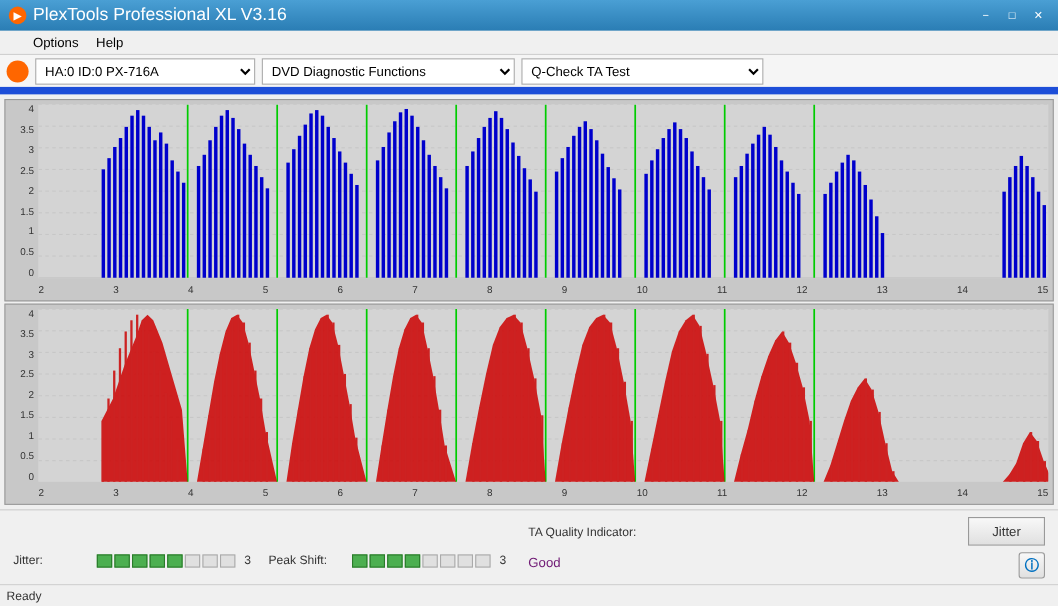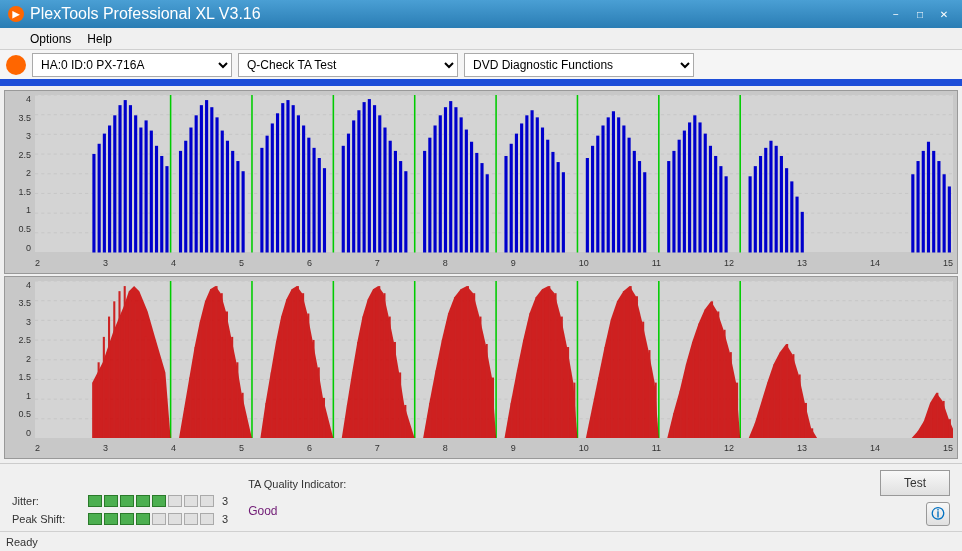--- a/index.html
+++ b/index.html
@@ -202,22 +202,21 @@
       border-top: 1px solid #ccc;
       display: flex;
       align-items: center;
       padding: 4px 12px;
       flex-shrink: 0;
       gap: 20px;
     }
 
     #metrics-panel {
       display: flex;
-      flex-direction: column;
-      gap: 6px;
+      gap: 16px;
       margin-top: 24px;
     }
 
     .metric-row {
       display: flex;
       align-items: center;
       gap: 6px;
     }
     .metric-label {
       font-size: 11px;
@@ -309,25 +308,25 @@
 <div id="menu-bar">
   <div class="menu-item">Options</div>
   <div class="menu-item">Help</div>
 </div>
 
 <div id="toolbar">
   <div id="device-icon"></div>
   <select class="toolbar-select" id="device-select">
     <option>HA:0 ID:0  PX-716A</option>
   </select>
+  <select class="toolbar-select" id="function-select">
+    <option>DVD Diagnostic Functions</option>
+  </select>
   <select class="toolbar-select" id="test-select">
     <option>Q-Check TA Test</option>
-  </select>
-  <select class="toolbar-select" id="function-select">
-    <option>DVD Diagnostic Functions</option>
   </select>
 </div>
 
 <div id="main-content">
   <div id="charts-area">
 
     <div class="chart-container">
 
       <div class="y-axis">
         <span class="y-label">4</span>
@@ -739,21 +738,21 @@
         <span class="metric-value">3</span>
       </div>
     </div>
 
     <div id="ta-panel">
       <span id="ta-label">TA Quality Indicator:</span>
       <span id="ta-value">Good</span>
     </div>
 
     <div id="start-btn-area">
-      <button id="start-button">Test</button>
+      <button id="start-button">Jitter</button>
       <div id="info-button">ⓘ</div>
     </div>
   </div>
 
 </div>
 
 <div id="status-bar">
   <span id="status-text">Ready</span>
 </div>
 

